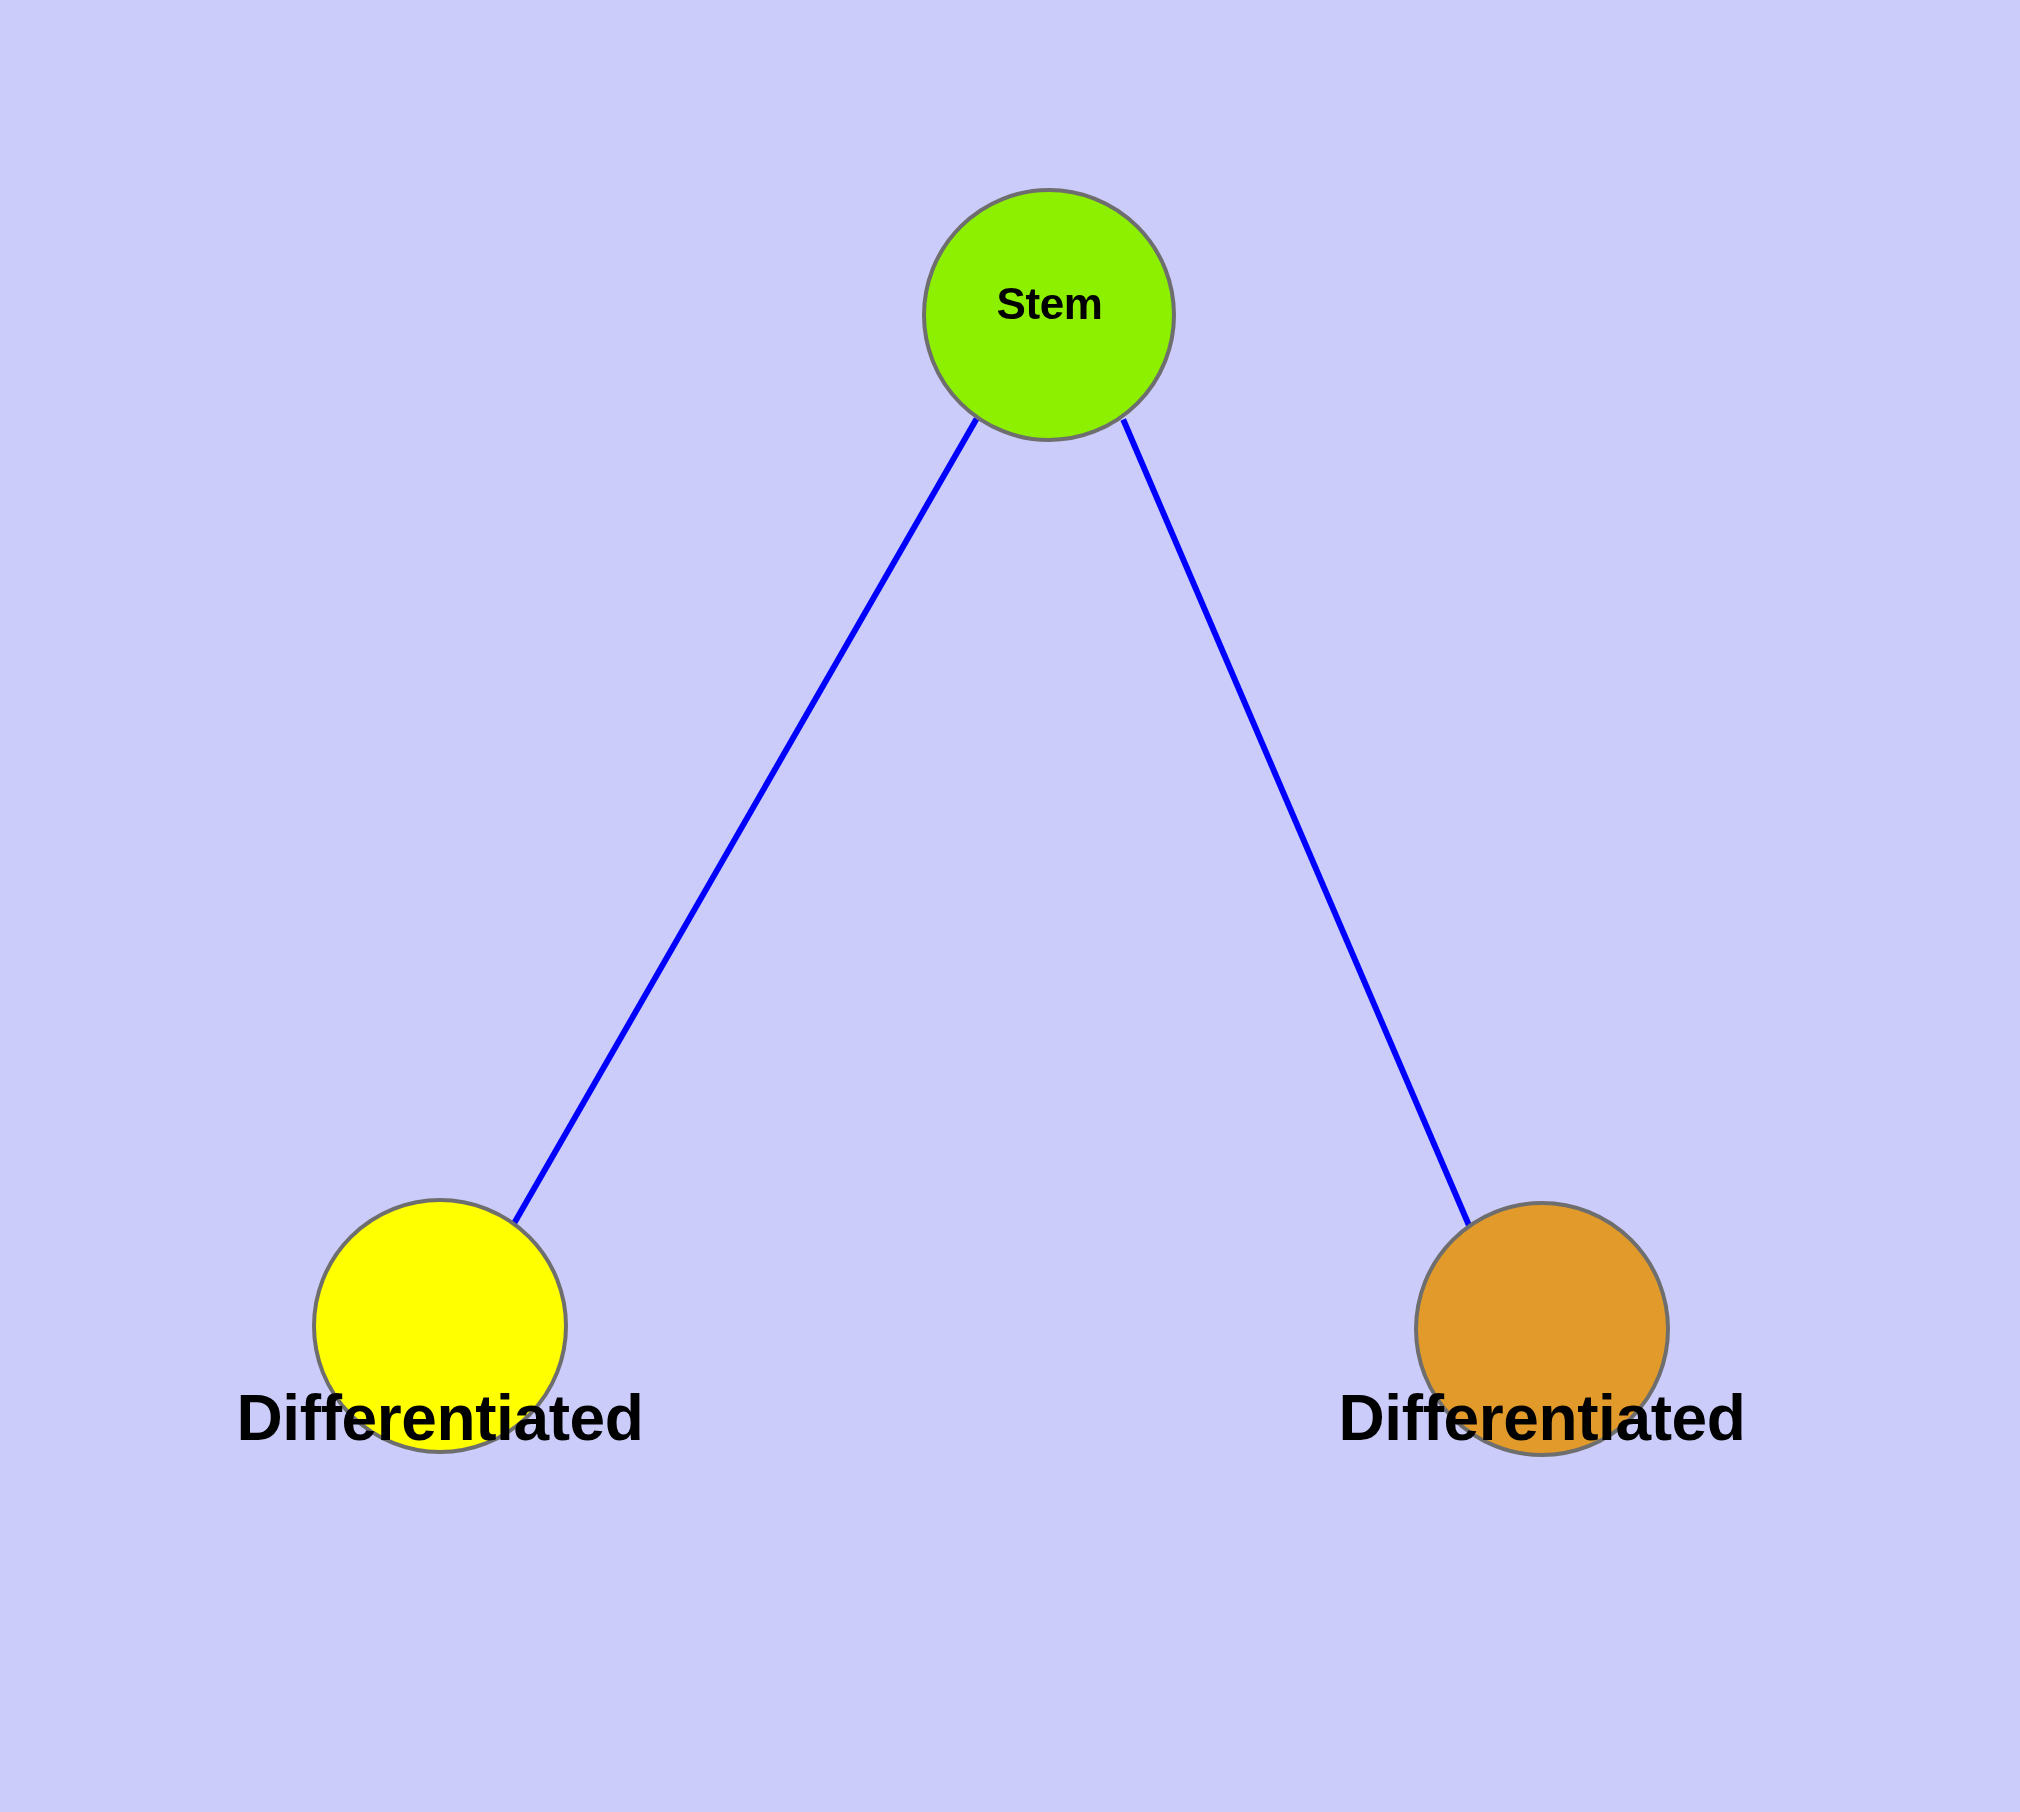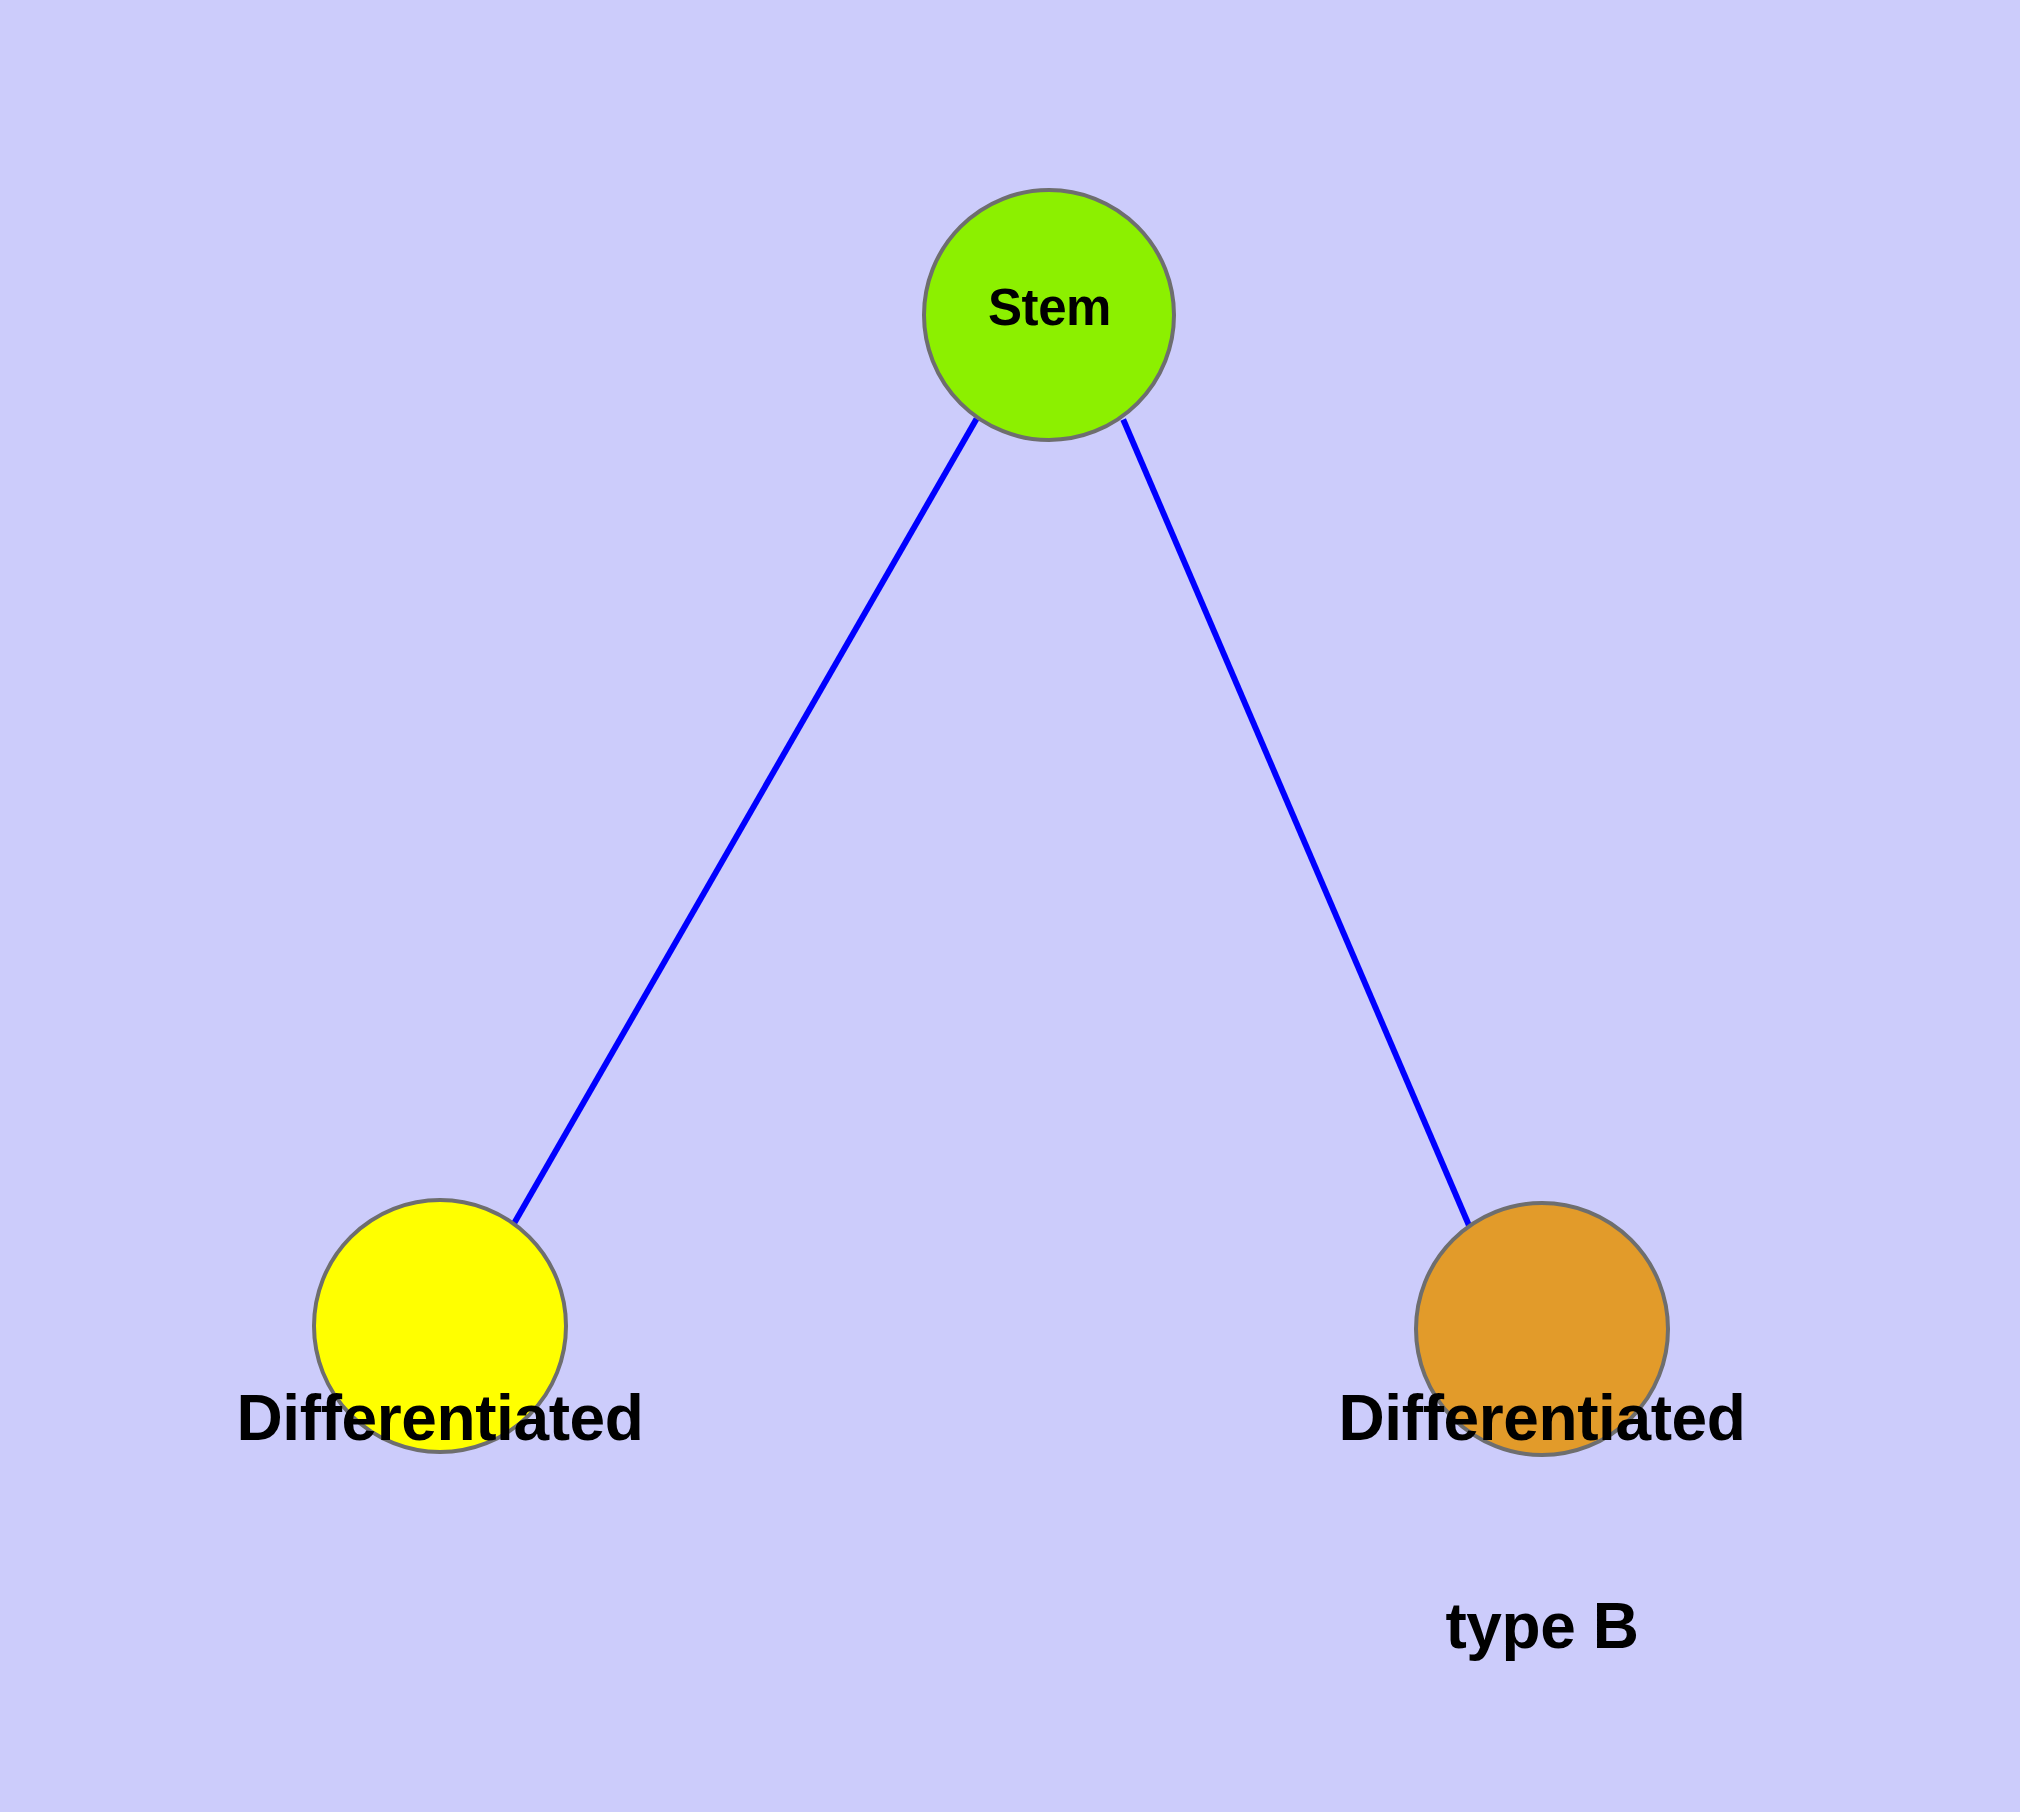--- a/index.html
+++ b/index.html
@@ -42,21 +42,21 @@
     position: absolute;
     z-index: 3;
     color: #000000;
     font-weight: bold;
     text-align: center;
     white-space: pre;
     line-height: 1.08;
     letter-spacing: -0.4px;
     pointer-events: none;
   }
-  .label-stem    { font-size: 51px; }
+  .label-stem    { font-size: 44px; }
   .label-typea   { font-size: 64px; }
   .label-typeb   { font-size: 64px; }
 </style>
 </head>
 <body>
 
 <div id="canvas">
 
   <svg id="edge-layer" viewBox="0 0 2384 2138">
     <line x1="1152" y1="494" x2="606" y2="1444" stroke="#0000ff" stroke-width="7" stroke-linecap="butt"></line>
@@ -72,18 +72,17 @@
     <div class="node" style="left:1414px; top:1201px; width:256px; height:256px; background:#e29b2a;"></div>
 
     <div class="node-label label-stem" style="left:795px; top:280px; width:509px;">Stem</div>
 
     <div class="node-label label-typea" style="left:122px; top:1246px; width:636px;">
       <div>Differentiated</div>
     </div>
 
     <div class="node-label label-typeb" style="left:1224px; top:1246px; width:636px;">
       <div>Differentiated</div>
-      <div>type B</div>
     </div>
 
   </div>
 </div>
 
 
 </body></html>

